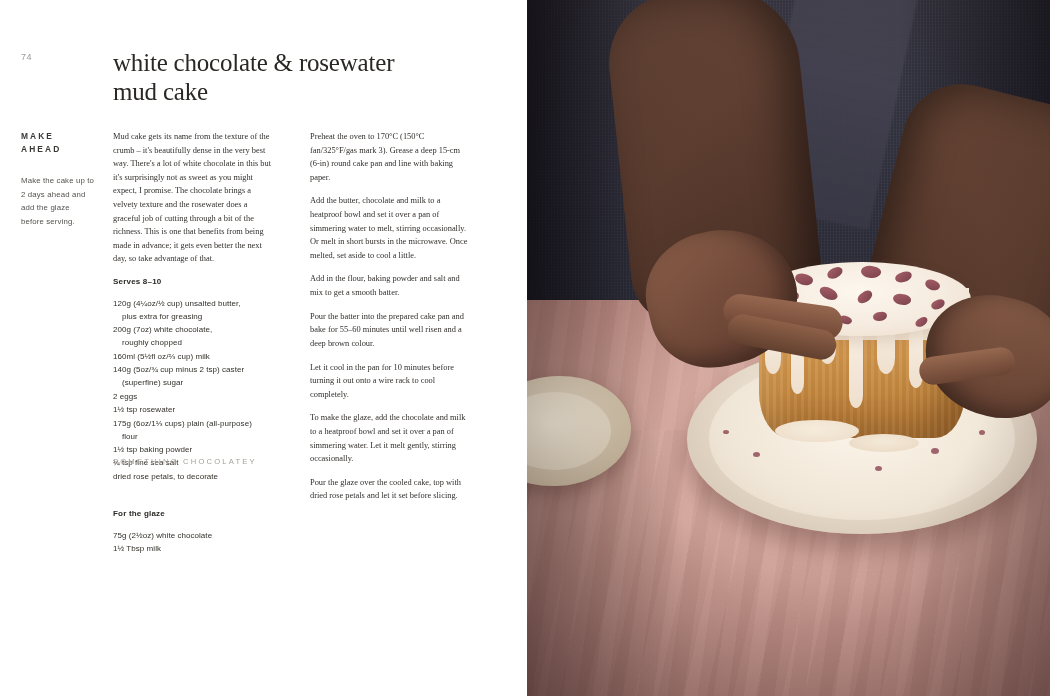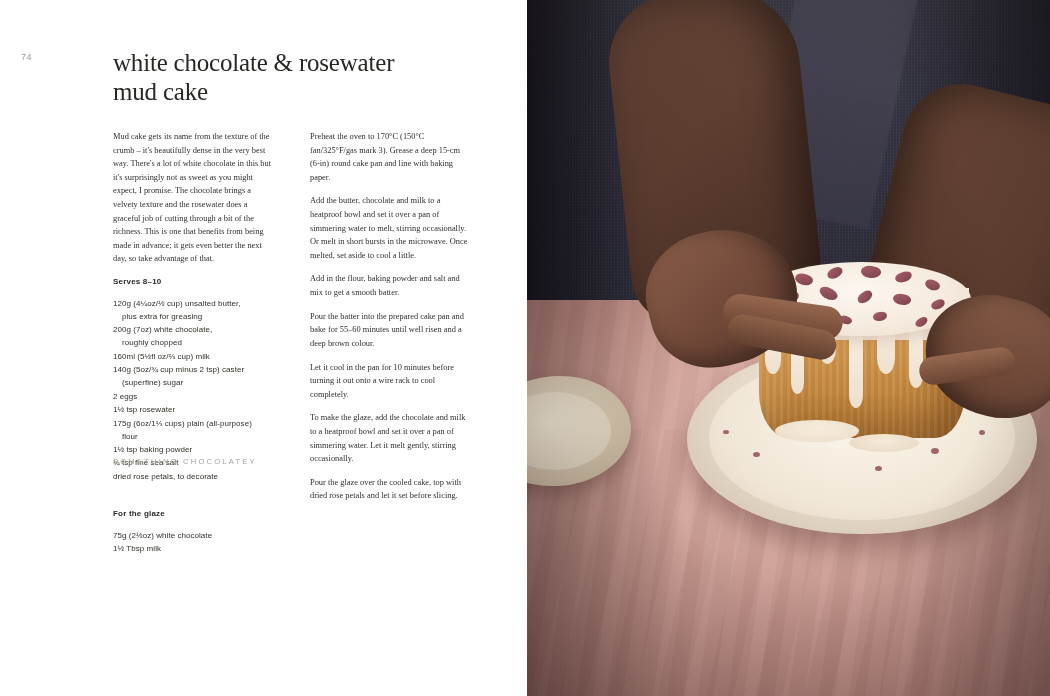--- a/index.html
+++ b/index.html
@@ -330,20 +330,24 @@
 <body>
 
 <div class="page">
 
   <div class="left-page">
 
     <div class="folio">74</div>
 
     <h1 class="title">white chocolate &amp; rosewater mud cake</h1>
 
+    <div class="sidenote">
+      <div class="sidenote-head">MAKE AHEAD</div>
+      <div class="sidenote-body">Make the cake up to 2 days ahead and add the glaze before serving.</div>
+    </div>
 
     <div class="col col-1">
       <p>Mud cake gets its name from the texture of the crumb – it's beautifully dense in the very best way. There's a lot of white chocolate in this but it's surprisingly not as sweet as you might expect, I promise. The chocolate brings a velvety texture and the rosewater does a graceful job of cutting through a bit of the richness. This is one that benefits from being made in advance; it gets even better the next day, so take advantage of that.</p>
 
       <div class="subhead first">Serves 8–10</div>
 
       <ul class="ingredients">
         <li><span>120g (4¼oz/½ cup) unsalted butter,</span><span class="cont">plus extra for greasing</span></li>
         <li><span>200g (7oz) white chocolate,</span><span class="cont">roughly chopped</span></li>
         <li><span>160ml (5½fl oz/⅔ cup) milk</span></li>

